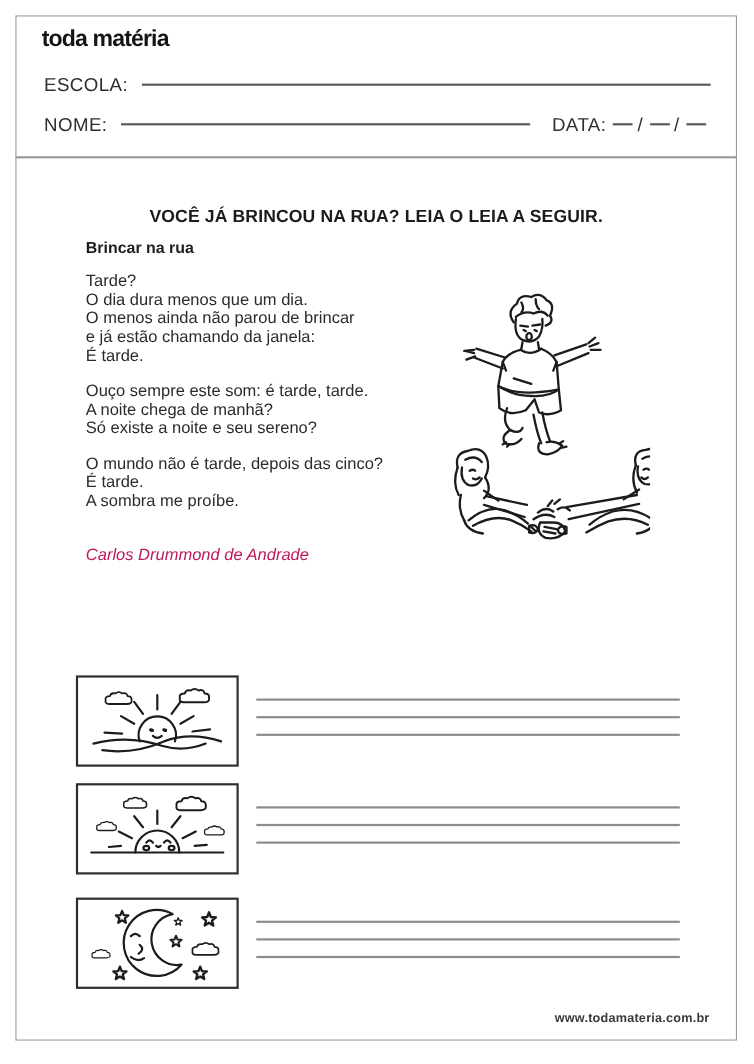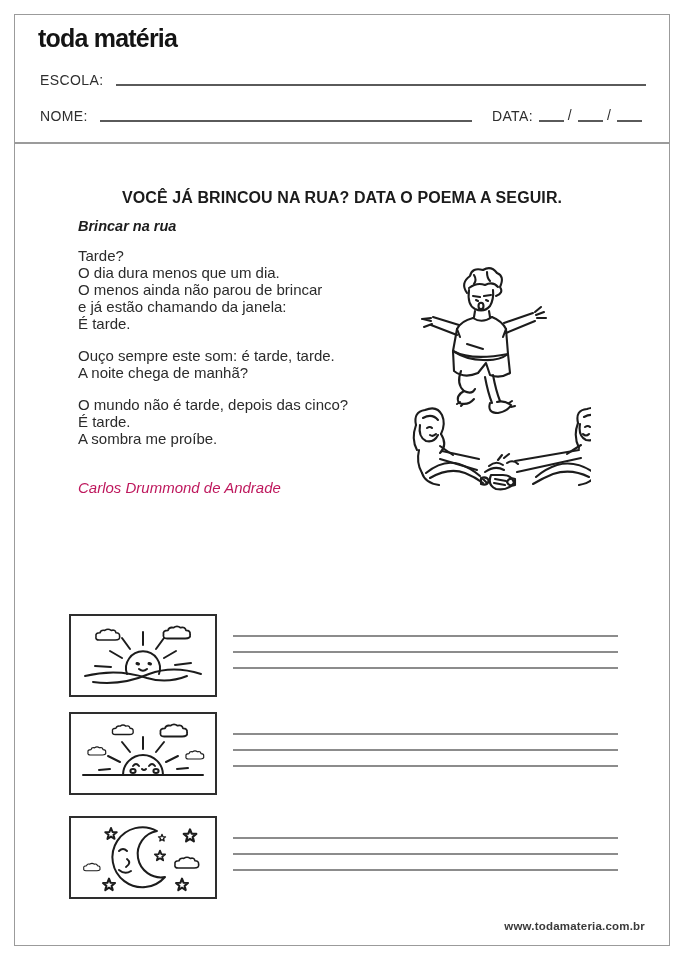--- a/index.html
+++ b/index.html
@@ -11,43 +11,43 @@
   .page-frame {
     position:absolute; left:14px; top:14px; width:656px; height:932px;
     border:1.5px solid #9b9b9b; background:#ffffff;
   }
   .divider {
     position:absolute; left:14px; top:142px; width:656px; height:0;
     border-top:2px solid #9b9b9b;
   }
   .logo {
     position:absolute; left:38px; top:24px;
-    font-size:25px; font-weight:bold; letter-spacing:-0.8px; color:#141414;
+    font-size:21px; font-weight:bold; letter-spacing:-0.8px; color:#141414;
   }
   .field-row {
-    position:absolute; display:flex; align-items:flex-end;
-    font-size:14px; color:#2e2e2e; letter-spacing:0.4px;
+    position:absolute; display:flex; align-items:center;
+    font-size:17px; color:#2e2e2e; letter-spacing:0.4px;
   }
   .row-escola { left:40px; top:68px; width:606px; height:20px; }
   .row-nome   { left:40px; top:104px; width:606px; height:20px; }
   .fill-line  { flex:1; border-bottom:2px solid #5a5a5a; margin:0 0 2px 12px; }
   .name-line  { flex:0 0 372px; }
   .date-label { margin-left:20px; }
   .date-slot  { width:30px; border-bottom:2px solid #5a5a5a; margin:0 4px 2px 6px; }
   .date-sep   { margin-bottom:1px; color:#2e2e2e; }
 
   .ws-title {
     position:absolute; left:40px; top:189px; width:604px; text-align:center;
     font-size:16px; font-weight:bold; color:#1b1b1b; letter-spacing:0.1px;
   }
   .poem {
     position:absolute; left:78px; top:218px; width:335px;
     font-size:15px; line-height:17px; color:#2b2b2b;
   }
-  .poem-title { font-weight:bold; margin-bottom:12px; font-size:14.5px; color:#1d1d1d;font-style:italic; }
+  .poem-title { font-weight:bold; margin-bottom:12px; font-size:14.5px; color:#1d1d1d; }
   .stanza { margin:0 0 15px 0; }
   .poem-author { font-style:italic; margin-top:14px; color:#be185d; }
 
   .illustration { position:absolute; left:403px; top:262px; width:188px; height:238px; }
 
   .instruction {
     position:absolute; left:47px; top:556px; width:588px;
     font-size:15.5px; line-height:23px; color:#282828;
   }
 
@@ -87,34 +87,35 @@
     <span class="date-label">DATA:</span>
     <div class="date-slot"></div>
     <span class="date-sep">/</span>
     <div class="date-slot"></div>
     <span class="date-sep">/</span>
     <div class="date-slot"></div>
   </div>
 
   <div class="divider"></div>
 
-  <div class="ws-title">VOCÊ JÁ BRINCOU NA RUA? DATA O POEMA A SEGUIR.</div>
+  <div class="ws-title">VOCÊ JÁ BRINCOU NA RUA? LEIA O LEIA A SEGUIR.</div>
 
   <div class="poem">
     <div class="poem-title">Brincar na rua</div>
     <p class="stanza">
       <span>Tarde?</span><br>
       <span>O dia dura menos que um dia.</span><br>
       <span>O menos ainda não parou de brincar</span><br>
       <span>e já estão chamando da janela:</span><br>
       <span>É tarde.</span>
     </p>
     <p class="stanza">
       <span>Ouço sempre este som: é tarde, tarde.</span><br>
       <span>A noite chega de manhã?</span><br>
+      <span>Só existe a noite e seu sereno?</span>
     </p>
     <p class="stanza">
       <span>O mundo não é tarde, depois das cinco?</span><br>
       <span>É tarde.</span><br>
       <span>A sombra me proíbe.</span><br>
       <br>
     </p>
     <div class="poem-author">Carlos Drummond de Andrade</div>
   </div>
 

